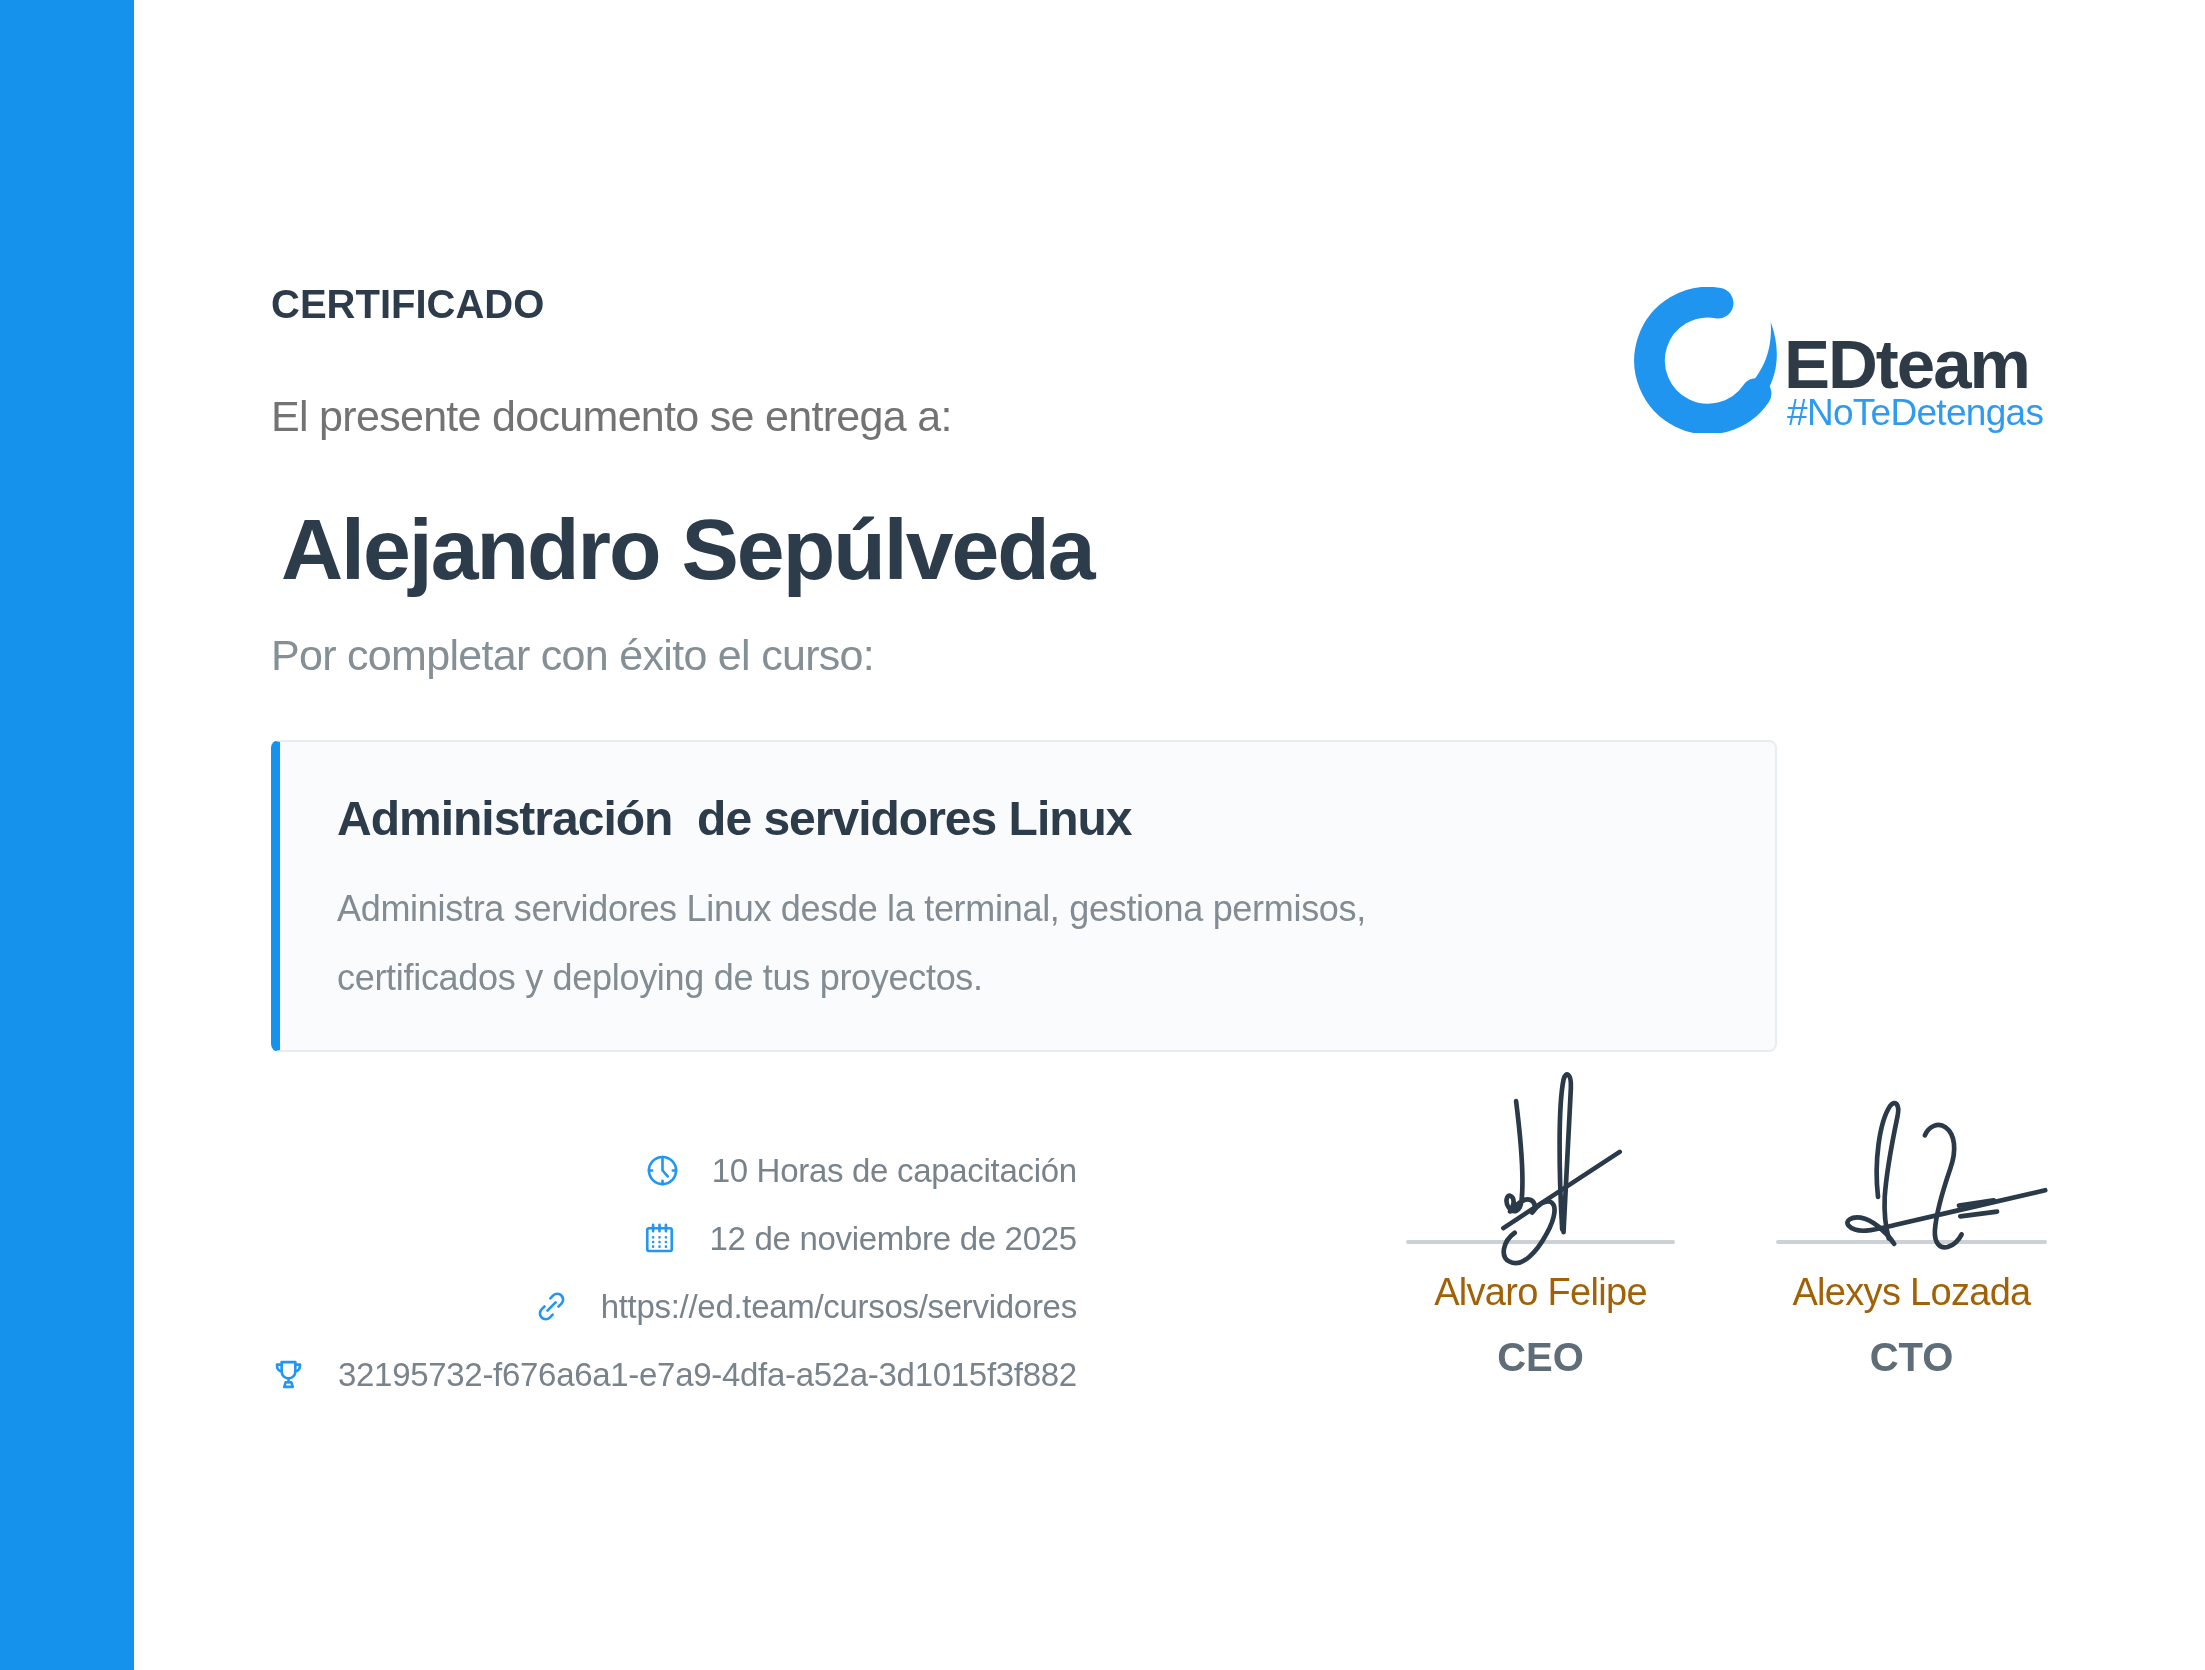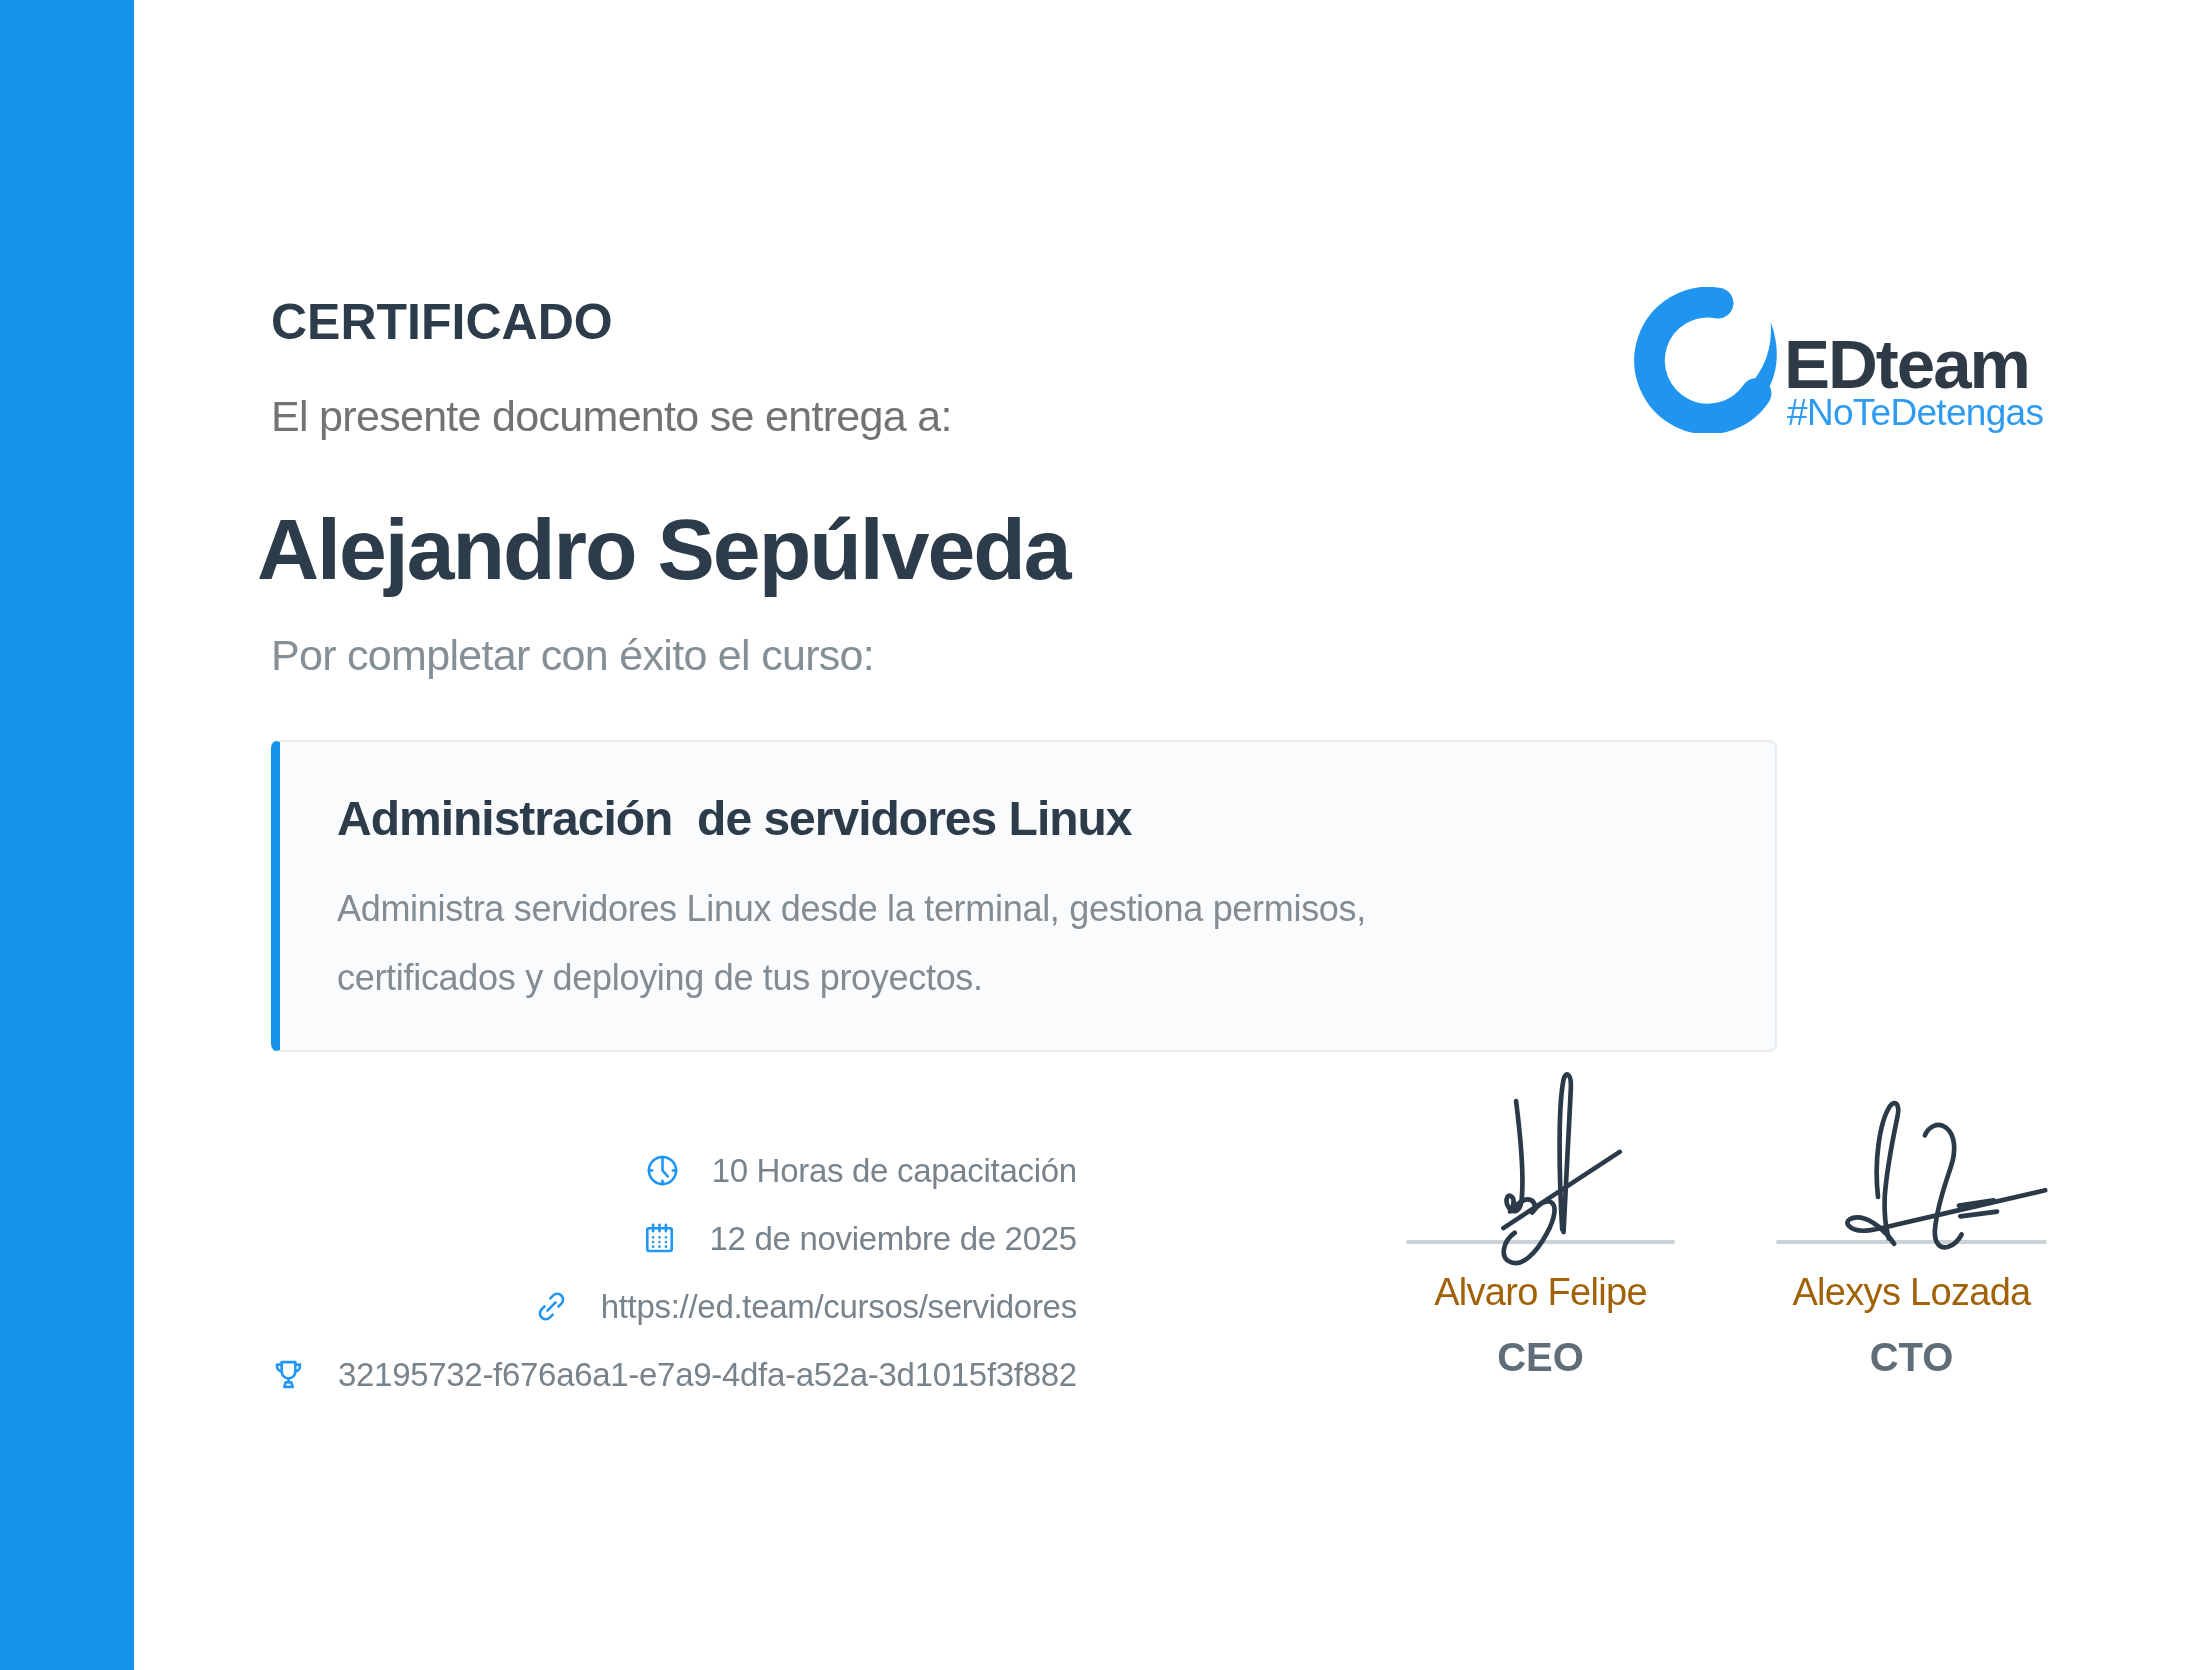--- a/index.html
+++ b/index.html
@@ -1,23 +1,23 @@
 <!DOCTYPE html>
 <html style="font-size:10.7px"><head>
 <meta charset="utf-8">
 <style>
   html,body{margin:0;padding:0;background:#ffffff;}
   .canvas{
     position:relative;width:2205px;height:1671px;background:#ffffff;overflow:hidden;
     font-family:"Liberation Sans", sans-serif;color:#2d3c4b;
   }
   .sidebar{position:absolute;left:0;top:0;width:134px;height:1671px;background:#1592ec;}
-  .kicker{position:absolute;left:271px;top:293px;font-size:50px;font-weight:bold;color:#2d3c4b;letter-spacing:0;}
+  .kicker{position:absolute;left:271px;top:282px;font-size:40px;font-weight:bold;color:#2d3c4b;letter-spacing:0;}
   .intro{position:absolute;left:271px;top:392px;font-size:43px;color:#737373;letter-spacing:-0.7px;}
-  .recipient{position:absolute;left:257px;top:500px;font-size:86px;font-weight:bold;color:#2d3c4b;letter-spacing:-2px;}
+  .recipient{position:absolute;left:281px;top:500px;font-size:86px;font-weight:bold;color:#2d3c4b;letter-spacing:-2px;}
   .reason{position:absolute;left:271px;top:631px;font-size:43px;color:#858f96;letter-spacing:-0.7px;}
 
   .course-box{
     position:absolute;left:271px;top:740px;width:1506px;height:312px;box-sizing:border-box;
     background:#fafbfc;border:2px solid #e8edf2;border-left:9.4px solid #1592ec;border-radius:8px;
     padding:53px 40px 0 57px;
   }
   .course-title{font-size:48px;font-weight:bold;color:#2d3c4b;letter-spacing:-1px;white-space:pre-wrap;line-height:1;}
   .course-desc{margin-top:31px;font-size:36px;color:#828c92;line-height:69px;letter-spacing:-0.3px;}
 

